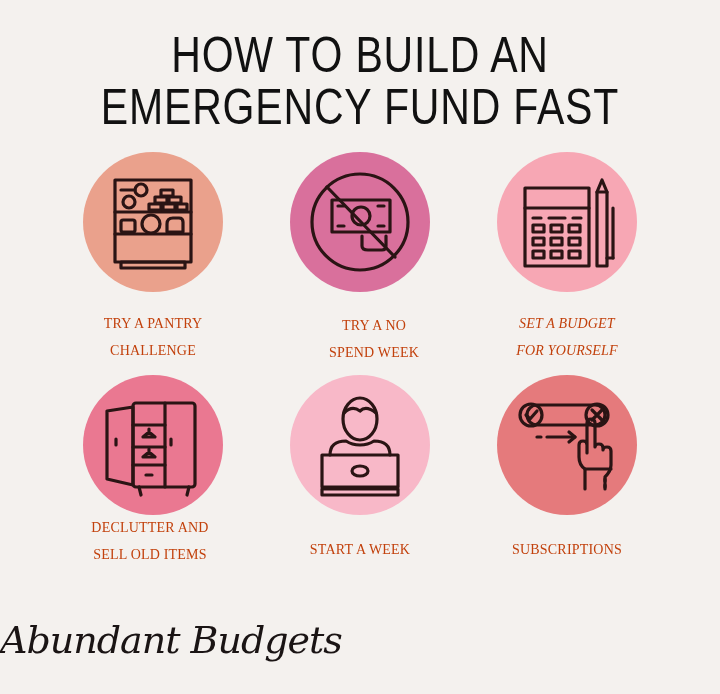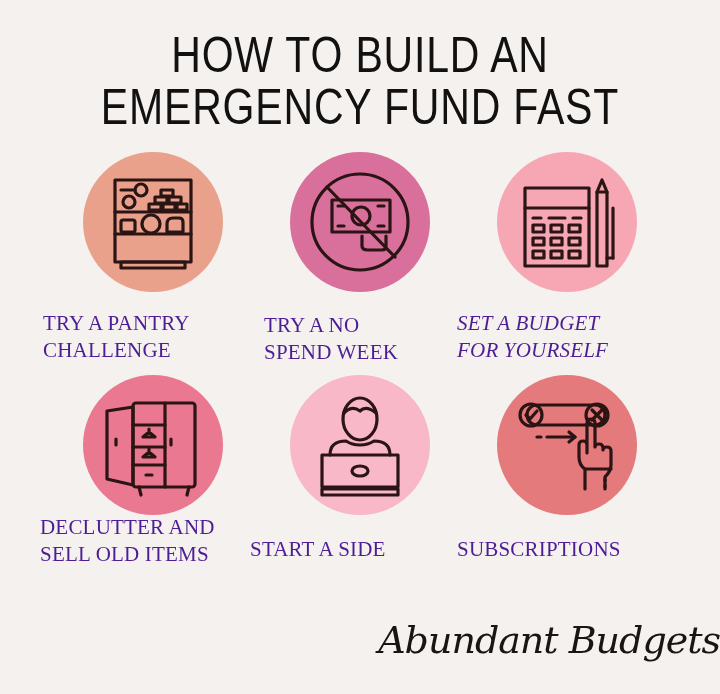--- a/index.html
+++ b/index.html
@@ -12,27 +12,27 @@
     transform-origin:center; 
   }
   .title.l1 { top:26px; font-size:50px; transform:scaleX(0.82); }
   .title.l2 { top:78px; font-size:50px; transform:scaleX(0.82); }
   .circle {
     position:absolute; width:140px; height:140px; border-radius:50%;
     display:flex; align-items:center; justify-content:center;
   }
   .circle svg { width:120px; height:120px; }
   .label {
-    position:absolute; width:220px; text-align:left;
-    font-family:"Liberation Serif", serif; font-size:21px; line-height:27px;
-    color:#4c1d95; letter-spacing:0.2px;
+    position:absolute; width:220px; text-align:center;
+    font-family:"Liberation Serif", serif; font-size:14px; line-height:27px;
+    color:#c2410c; letter-spacing:0.2px;
   }
   .label span { display:block; }
   .signature {
-    position:absolute; left:0; width:720px; top:618px; text-align:right;
+    position:absolute; left:0; width:720px; top:618px; text-align:left;
     font-family:"DejaVu Serif", serif; font-style:italic; font-size:38px; color:#1a1414;
     letter-spacing:-1px;
   }
 </style>
 </head>
 <body>
 
 <div>
 
   <div class="title l1">HOW TO BUILD AN</div>
@@ -146,20 +146,20 @@
       <line x1="98" y1="94" x2="98" y2="96"></line>
       <line x1="98" y1="100" x2="98" y2="102"></line>
     </svg>
   </div>
 
   <div class="label" style="left:40px; top:514px;">
     <span>DECLUTTER AND</span>
     <span>SELL OLD ITEMS</span>
   </div>
   <div class="label" style="left:250px; top:536px;">
-    <span>START A SIDE</span>
+    <span>START A WEEK</span>
   </div>
   <div class="label" style="left:457px; top:536px;">
     <span>SUBSCRIPTIONS</span>
   </div>
 
   <div class="signature">Abundant Budgets</div>
 </div>
 
 </body></html>

